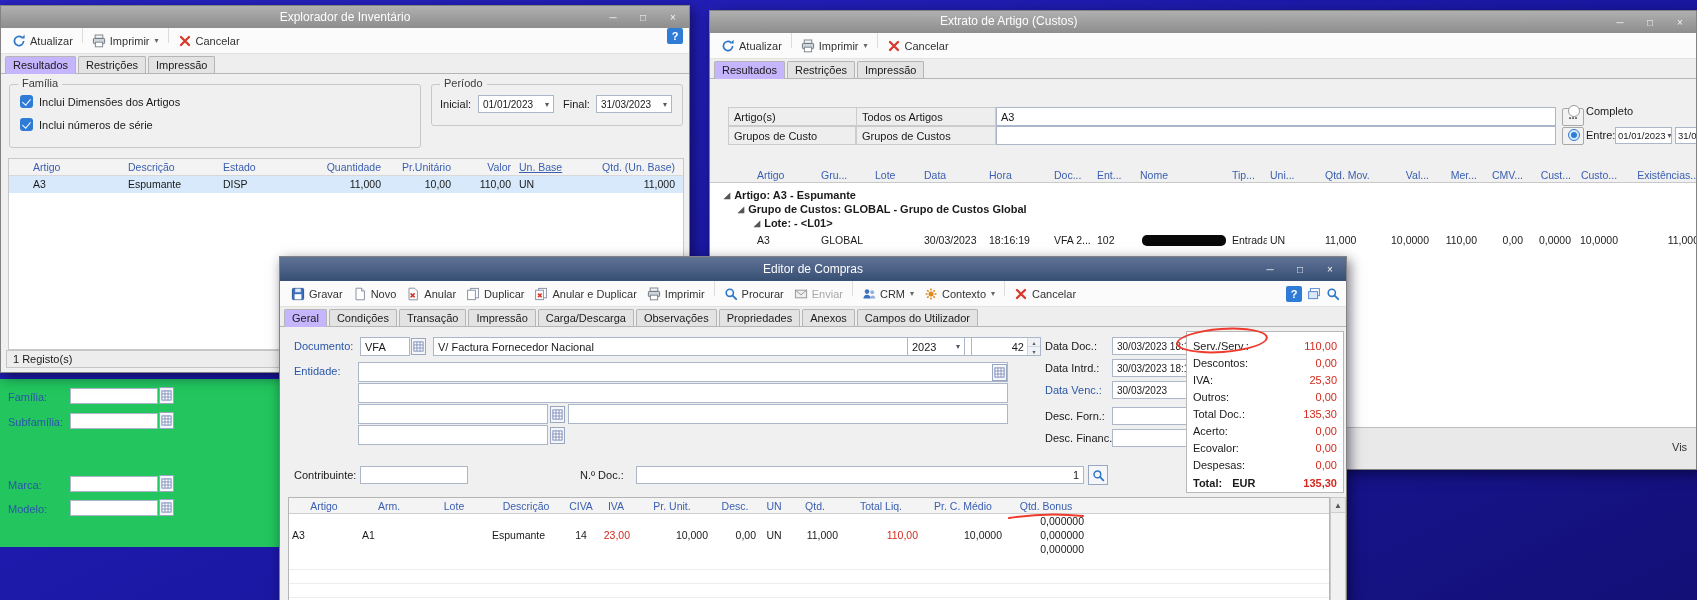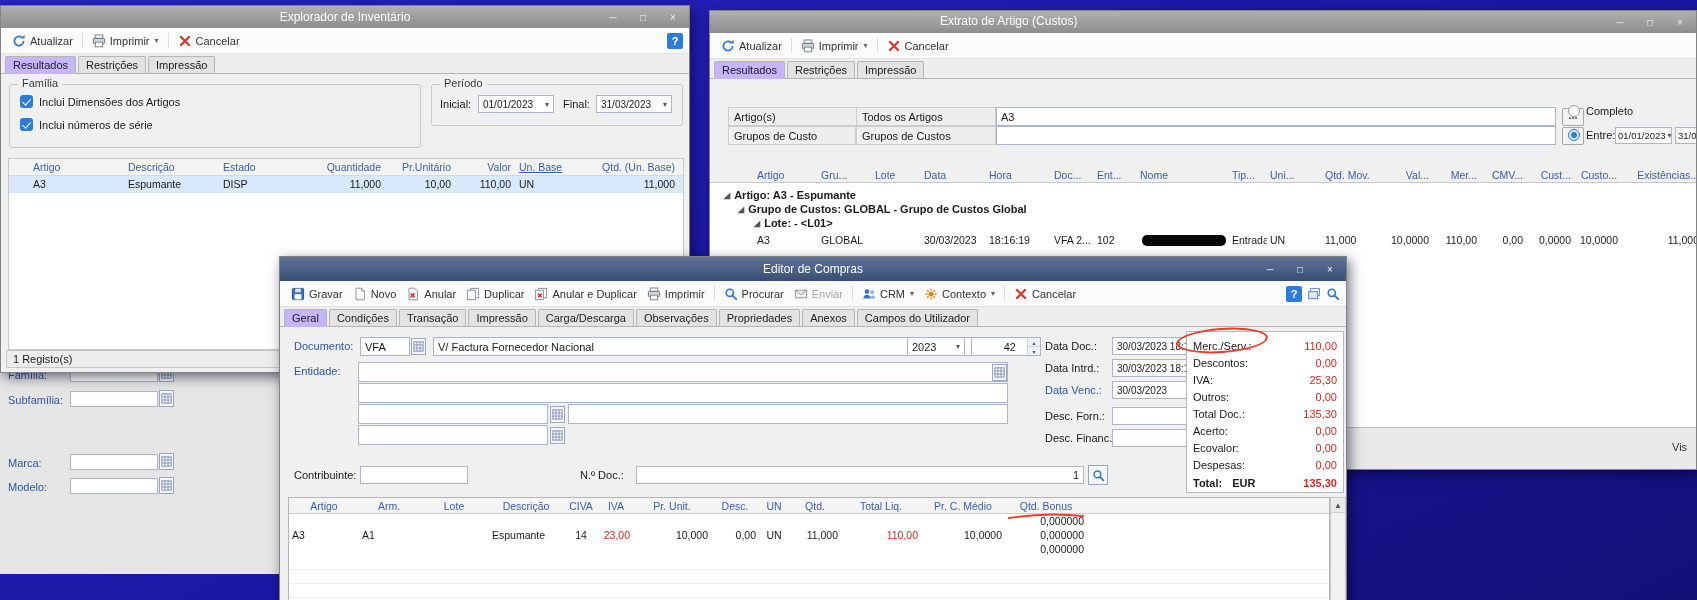--- a/index.html
+++ b/index.html
@@ -5,21 +5,21 @@
 *{margin:0;padding:0;box-sizing:border-box}
 html,body{width:1697px;height:600px}
 body{position:relative;overflow:hidden;font-family:"Liberation Sans",sans-serif;font-size:11px;color:#1a1a1a;background:linear-gradient(155deg,#2824c4,#1a17a2 55%,#131077)}
 .abs{position:absolute}
 .window{position:absolute;background:#f0f0f0;border:1px solid #828282;box-shadow:3px 4px 12px rgba(0,0,25,.55)}
 .tb{height:22px;background:linear-gradient(#b0b0b0,#8d8d8d);color:#fdfdfd;font-size:12px;position:relative;display:flex;align-items:center;justify-content:center}
 .tb.act{height:24px;background:linear-gradient(#5f7396,#374f74)}
 .ttl{white-space:nowrap}
 .wbtns{position:absolute;right:1px;top:0;bottom:0;display:flex}
 .wbtn{width:30px;display:flex;align-items:center;justify-content:center;color:#f4f4f4;font-size:10px}
-.toolbar{height:26px;background:#fbfbfb;border-bottom:1px solid #e2e2e2;display:flex;align-items:center;padding:0 6px}
+.toolbar{height:26px;background:#fbfbfb;border-bottom:1px solid #e2e2e2;display:flex;padding:0 6px}
 .tbtn{display:flex;align-items:center;gap:4px;padding:3px 5px;white-space:nowrap;color:#333;border-radius:2px}
 .ic{display:inline-flex;width:14px;height:14px;align-items:center;justify-content:center}
 .dis{color:#a8a8a8}
 .sep{width:1px;height:15px;background:#dcdcdc;margin:0 4px}
 .drop{font-size:8px;color:#666;margin-left:1px}
 .tabs{height:20px;background:#eee;display:flex;align-items:flex-end;padding-left:4px;border-bottom:1px solid #b5b5b5}
 .tab{border:1px solid #b5b5b5;border-bottom:none;background:#e3e3e3;padding:2px 7px;margin-right:2px;border-radius:2px 2px 0 0;white-space:nowrap;position:relative}
 .tab.on{background:#c4b5fd;top:1px;padding-bottom:3px}
 .body{position:absolute;left:0;right:0;bottom:0;overflow:hidden;background:#f0f0f0}
 .lab{position:absolute;white-space:nowrap}
@@ -188,21 +188,21 @@
         <div>UN</div>
         <div>11,000</div>
       </div>
     </div>
     <div class="statusbar" style="left:5px;right:5px;bottom:4px;height:18px">
       <span>1 Registo(s)</span>
     </div>
   </div>
 </div>
 
-<div class="abs" style="left:0;top:357px;width:285px;height:217px;background:#e5e5e5;border-right:1px solid #8a8a8a;z-index:9">
+<div class="abs" style="left:0;top:379px;width:285px;height:168px;background:#22c55e;border-right:1px solid #8a8a8a;z-index:9">
   <span class="lab blab" style="left:8px;top:12px">Família:</span>
   <div class="input" style="left:70px;top:9px;width:88px;height:16px"></div>
   <div class="minibtn" style="left:159px;top:8px">
       <span class="ic">
         <svg viewBox="0 0 12 12" width="11" height="11">
           <rect x="1" y="1" width="10" height="10" fill="#fff" stroke="#7584b5"></rect>
           <path d="M1 4.3h10M1 7.7h10M4.3 1v10M7.7 1v10" stroke="#7584b5" stroke-width="0.9" fill="none"></path>
         </svg>
       </span>
     </div>
@@ -548,21 +548,21 @@
         </span>
       </div>
     <div class="input" style="left:153px;top:10px;width:554px;height:19px">
         <span>V/ Factura Fornecedor Nacional</span>
       </div>
     <div class="input" style="left:627px;top:10px;width:58px;height:19px">
       <span>2023</span>
       <span class="carr">▾</span>
     </div>
     <div class="input" style="left:691px;top:10px;width:70px;height:19px;padding-right:0">
-      <span style="flex:1;text-align:right;padding-right:11px">42</span>
+      <span style="flex:1;text-align:right;padding-right:3px">42</span>
       <span class="spincol">
         <span class="spinb">▴</span>
         <span class="spinb" style="border-top:1px solid #cfd6e2">▾</span>
       </span>
     </div>
 
     <span class="lab blab" style="left:14px;top:38px">Entidade:</span>
     <div class="input" style="left:78px;top:35px;width:650px;height:20px"></div>
     <div class="minibtn" style="left:712px;top:37px">
         <span class="ic">
@@ -654,21 +654,21 @@
     <div class="input right" style="left:832px;top:80px;width:104px">
         <span>0,00</span>
       </div>
     <span class="lab" style="left:765px;top:105px">Desc. Financ.:</span>
     <div class="input right" style="left:832px;top:102px;width:104px">
         <span>0,00</span>
       </div>
 
     <div class="abs" style="left:906px;top:4px;width:158px;height:162px;background:#fff;border:1px solid #b8b8b8">
       <div class="totrow" style="top:5px">
-          <span>Merc./Serv.:</span>
+          <span>Serv./Serv.:</span>
           <span class="totval">110,00</span>
         </div>
       <div class="totrow" style="top:22px">
           <span>Descontos:</span>
           <span class="totval">0,00</span>
         </div>
       <div class="totrow" style="top:39px">
           <span>IVA:</span>
           <span class="totval">25,30</span>
         </div>

